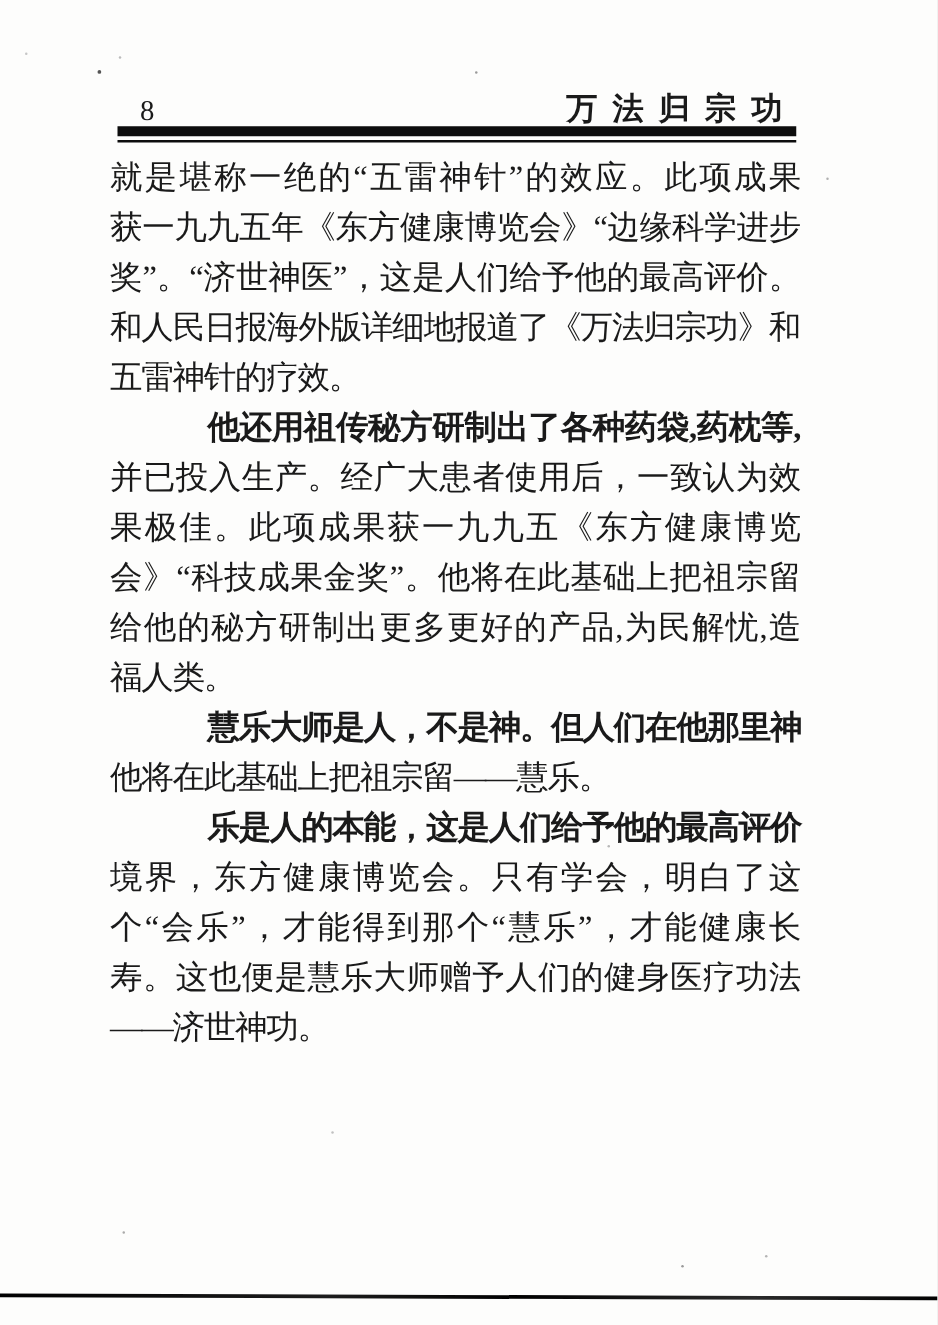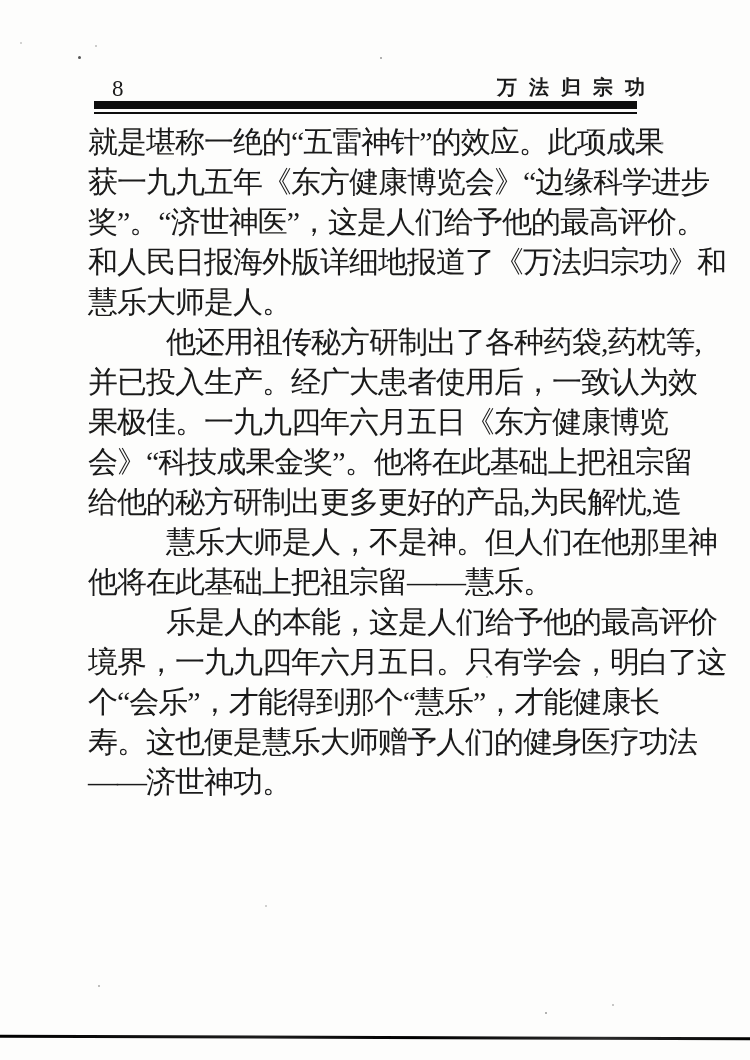--- a/index.html
+++ b/index.html
@@ -23,22 +23,22 @@
     left: 112px;
     top: 77px;
     font-size: 23px;
     line-height: 23px;
     font-family: "Liberation Serif", serif;
     color: var(--ink, #1a1a1a);
   }
   .header-title {
     position: absolute;
     top: 76px;
-    right: 93px; 
-    font-size: 20px;
+    right: 112px; 
+    font-size: 25px;
     line-height: 22px;
     letter-spacing: 12px;
     font-weight: 700;
     font-family: "Liberation Sans", sans-serif;
     color: var(--ink, #1a1a1a);
     white-space: nowrap;
   }
   
   .rule-thick {
     position: absolute;
@@ -59,33 +59,34 @@
   
   .body-text {
     position: absolute;
     left: 88px;
     top: 122px;
     width: 552px;
   }
   .text-line {
     height: 40px;
     line-height: 40px;
-    font-size: 30px;
+    font-size: 26px;
     letter-spacing: -1px;
     white-space: nowrap;
     text-align: left;
     font-family: "Liberation Serif", serif;
   }
   .text-line.fill {
     text-align: justify;
     text-align-last: justify;
     text-justify: inter-character;
   }
   .text-line.indent {
     text-indent: 78px;
+    font-weight: bold;
   }
   
   .bottom-edge {
     position: absolute;
     left: -3px;
     top: 1036px;
     width: 758px;
     height: 3px;
     background: linear-gradient(90deg, #000 0%, #1c1c1c 35%, #000 55%, #2a2a2a 80%, #000 100%);
     transform: rotate(0.18deg);
@@ -107,30 +108,31 @@
   <div class="header-title">万法归宗功</div>
 
   <div class="rule-thick"></div>
   <div class="rule-thin"></div>
 
   <div class="body-text" id="body-lines">
       <div class="text-line fill">就是堪称一绝的“五雷神针”的效应。此项成果</div>
       <div class="text-line fill">获一九九五年《东方健康博览会》“边缘科学进步</div>
       <div class="text-line fill">奖”。“济世神医”，这是人们给予他的最高评价。</div>
       <div class="text-line fill">和人民日报海外版详细地报道了《万法归宗功》和</div>
-      <div class="text-line">慧乐大师是人。</div>
+      <div class="text-line">五雷神针的疗效。</div>
       <div class="text-line indent fill">他还用祖传秘方研制出了各种药袋,药枕等,</div>
       <div class="text-line fill">并已投入生产。经广大患者使用后，一致认为效</div>
-      <div class="text-line fill">果极佳。一九九四年六月五日《东方健康博览</div>
+      <div class="text-line fill">果极佳。此项成果获一九九五《东方健康博览</div>
       <div class="text-line fill">会》“科技成果金奖”。他将在此基础上把祖宗留</div>
       <div class="text-line fill">给他的秘方研制出更多更好的产品,为民解忧,造</div>
+      <div class="text-line">福人类。</div>
       <div class="text-line indent fill">慧乐大师是人，不是神。但人们在他那里神</div>
       <div class="text-line">他将在此基础上把祖宗留——慧乐。</div>
       <div class="text-line indent fill">乐是人的本能，这是人们给予他的最高评价</div>
-      <div class="text-line fill">境界，一九九四年六月五日。只有学会，明白了这</div>
+      <div class="text-line fill">境界，东方健康博览会。只有学会，明白了这</div>
       <div class="text-line fill">个“会乐”，才能得到那个“慧乐”，才能健康长</div>
       <div class="text-line fill">寿。这也便是慧乐大师赠予人们的健身医疗功法</div>
       <div class="text-line">——济世神功。</div>
     </div>
 
   <div class="bottom-edge"></div>
 
   <div class="speck" style="left:78px;  top:56px;   width:3px; height:3px; background:#555;"></div>
   <div class="speck" style="left:380px; top:57px;   width:2px; height:2px; background:#999;"></div>
   <div class="speck" style="left:95px;  top:45px;   width:2px; height:2px; background:#bbb;"></div>

